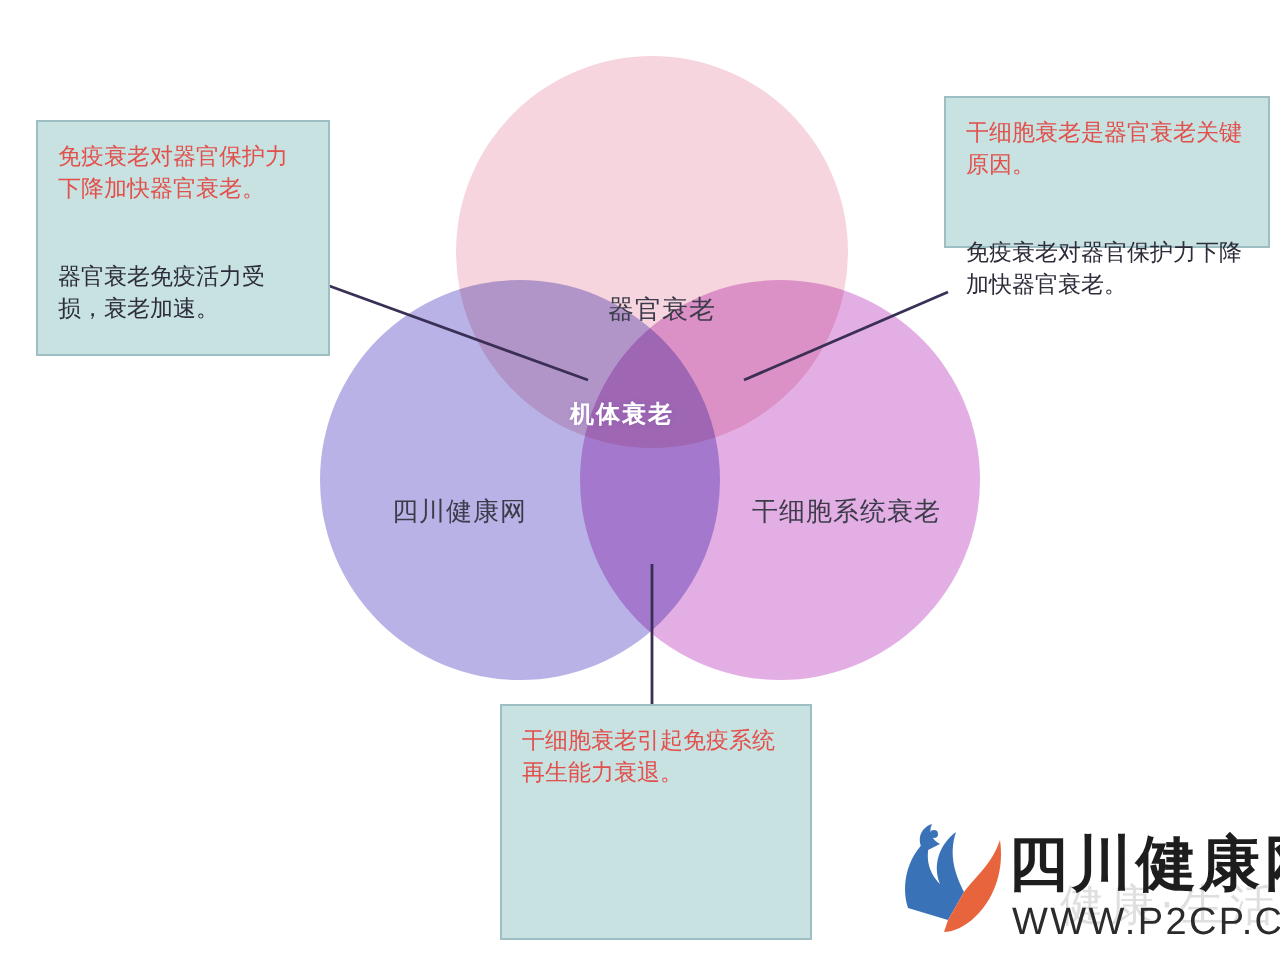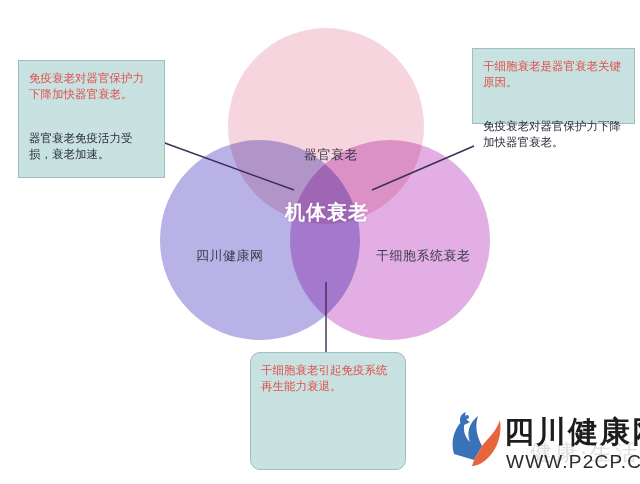--- a/index.html
+++ b/index.html
@@ -58,21 +58,21 @@
     letter-spacing: 0.5px;
     white-space: nowrap;
   }
   #label-organ { left: 304px; top: 110px; margin-top: 36px; }
   #label-immune { left: 196px; top: 247px; }
   #label-stem { left: 364px; top: 247px; margin-left: 12px; }
   #label-center {
     position: absolute;
     left: 285px; top: 199px;
     color: #ffffff;
-    font-size: 20px;
+    font-size: 12px;
     font-weight: bold;
     letter-spacing: 1px;
     white-space: nowrap;
     text-shadow: 0 0 2px rgba(120,90,170,0.35);
   }
 
   
   #connectors {
     position: absolute;
     left: 0; top: 0;
@@ -102,21 +102,21 @@
   #callout-topleft {
     left: 18px; top: 60px;
     width: 147px; height: 118px;
   }
   #callout-topright {
     left: 472px; top: 48px;
     width: 163px; height: 76px;
   }
   #callout-bottom {
     left: 250px; top: 352px;
-    width: 156px; height: 118px; border-radius: 10px;
+    width: 156px; height: 118px;
   }
 
   
   #watermark {
     position: absolute;
     left: 448px; top: 404px;
     width: 192px; height: 76px;
   }
   #wm-logo {
     position: absolute;

